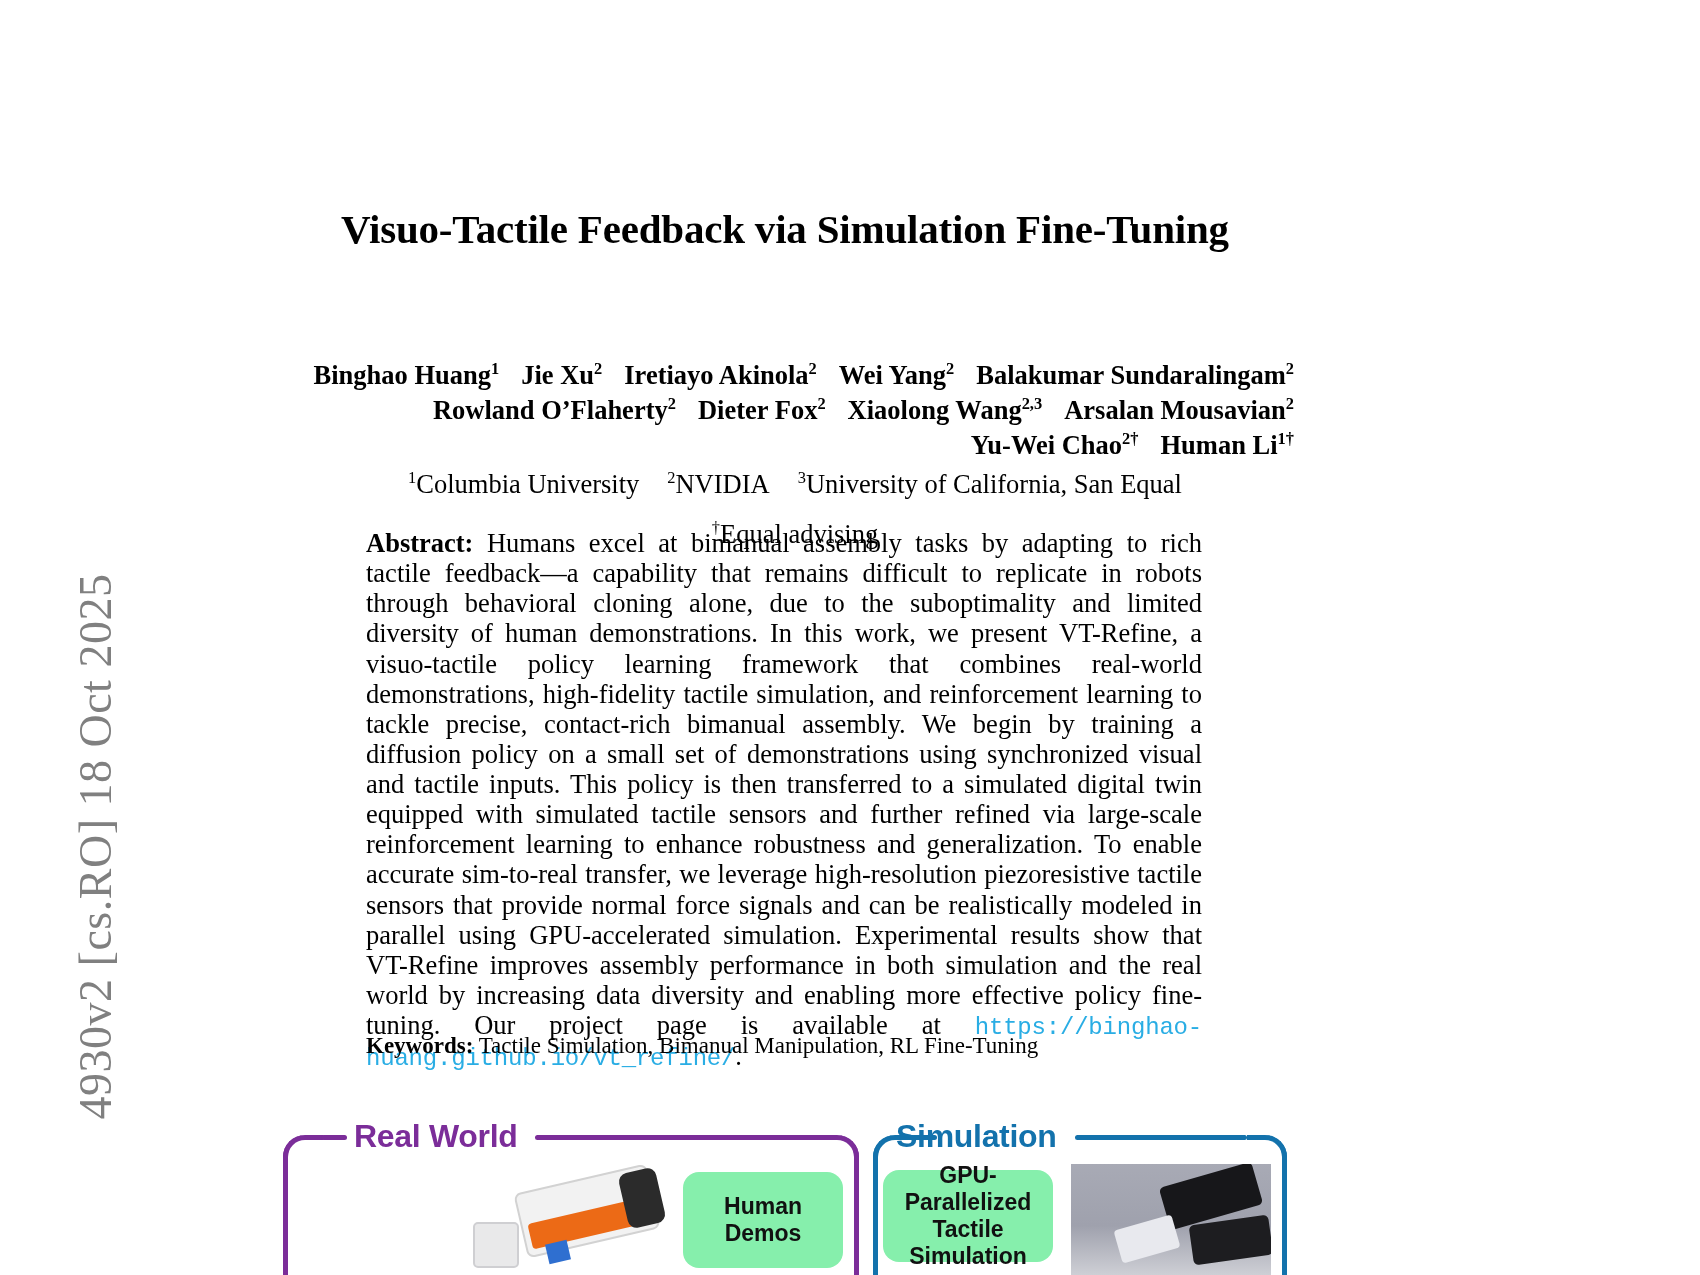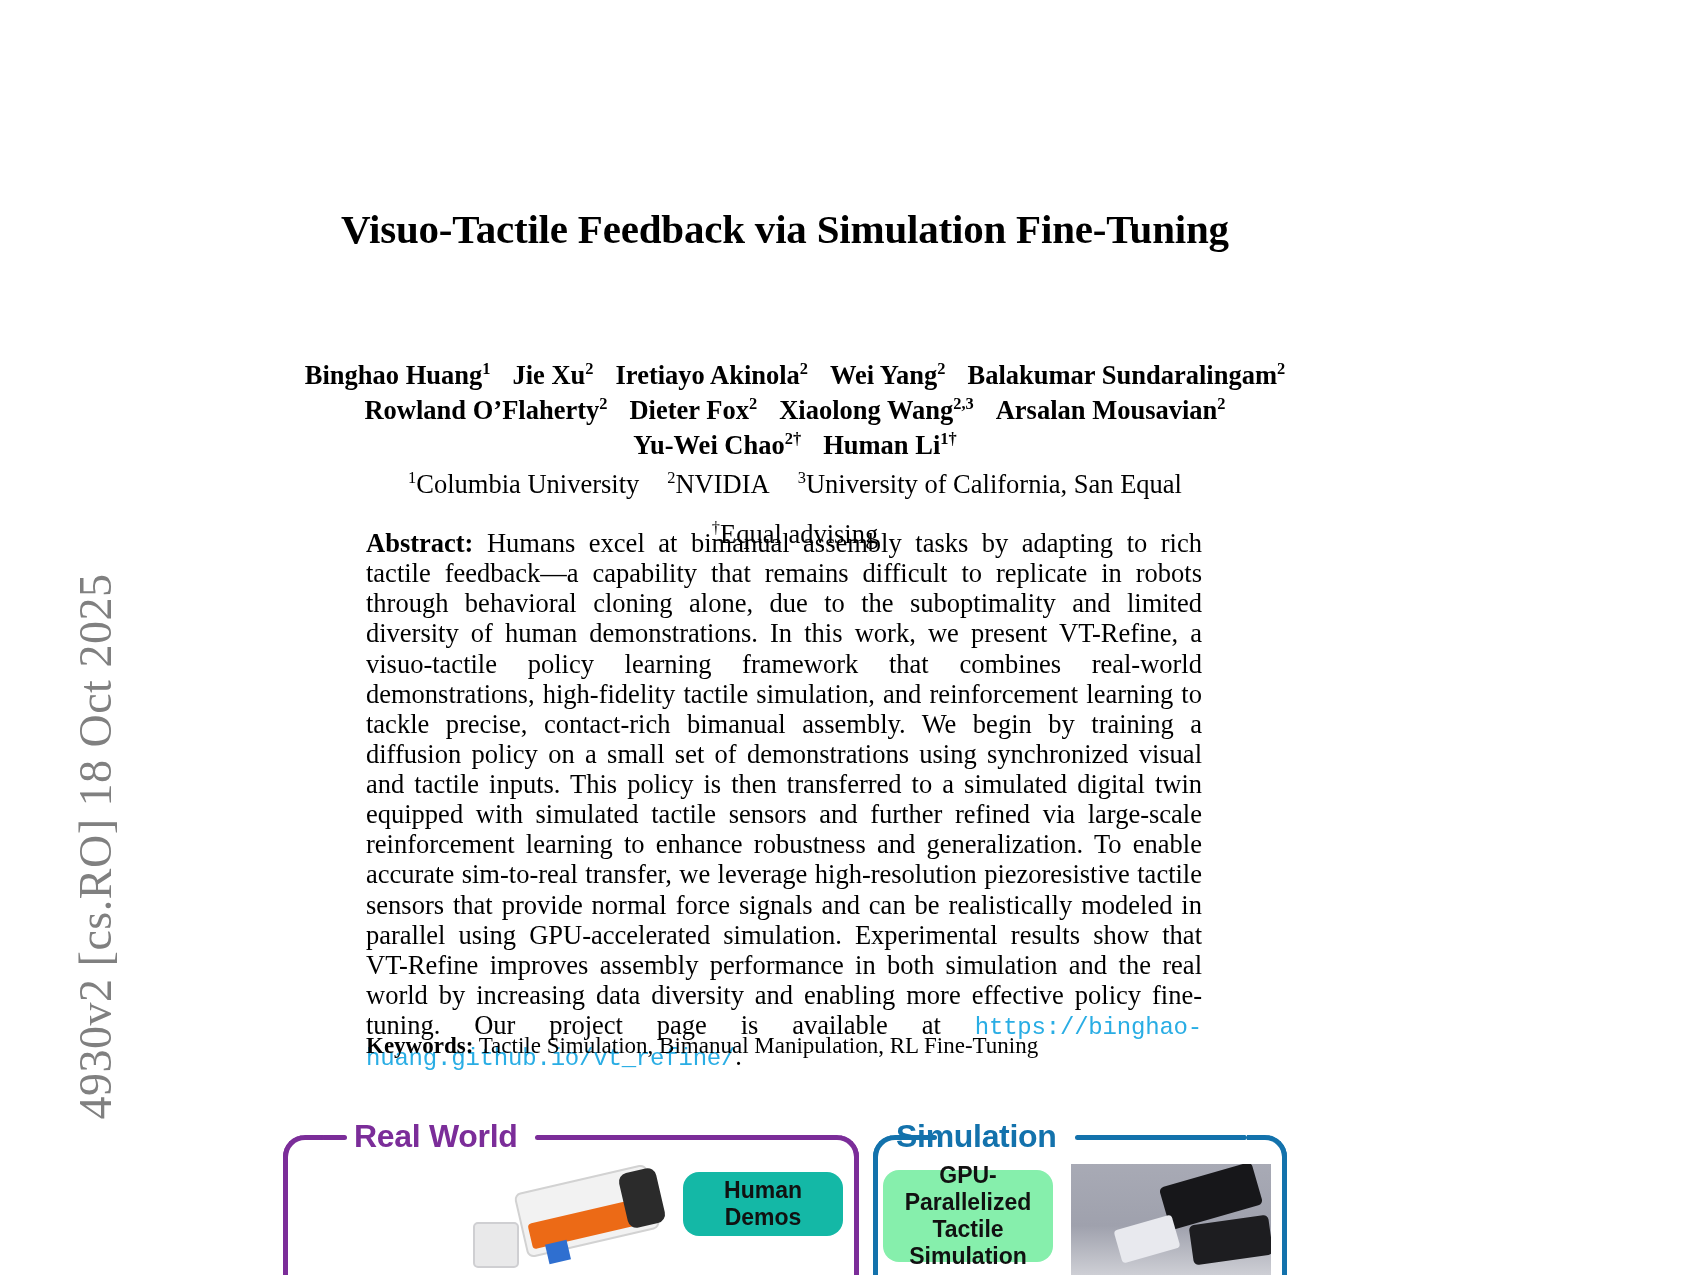--- a/index.html
+++ b/index.html
@@ -64,21 +64,21 @@
   #authors {
     position: absolute;
     left: 285px;
     top: 358px;
     width: 1020px;
     text-align: center;
     font-weight: bold;
     font-size: 26.5px;
     line-height: 1.32;
   }
-  #authors .arow { white-space: nowrap; }
+  #authors .arow { white-space: nowrap; text-align: right; }
   #authors .aname { display: inline-block; margin: 0 11px; }
   sup { font-size: 0.62em; vertical-align: super; line-height: 0; }
 
   #affils {
     position: absolute;
     left: 285px;
     top: 452px;
     width: 1020px;
     text-align: center;
     font-weight: normal;
@@ -179,22 +179,22 @@
     font-size: 23px;
     color: #111;
     display: flex;
     align-items: center;
     justify-content: center;
     text-align: center;
     line-height: 1.18;
     box-sizing: border-box;
   }
   #chip-human {
-    left: 400px; top: 54px; width: 160px; height: 64px;
-    background: #14b8a6;
+    left: 400px; top: 54px; width: 160px; height: 96px;
+    background: #86efac;
   }
   #chip-gpu {
     left: 600px; top: 52px; width: 170px; height: 92px;
     background: #86efac;
   }
 
   .robot-photo {
     position: absolute;
     left: 180px; top: 44px;
     width: 210px; height: 115px;

